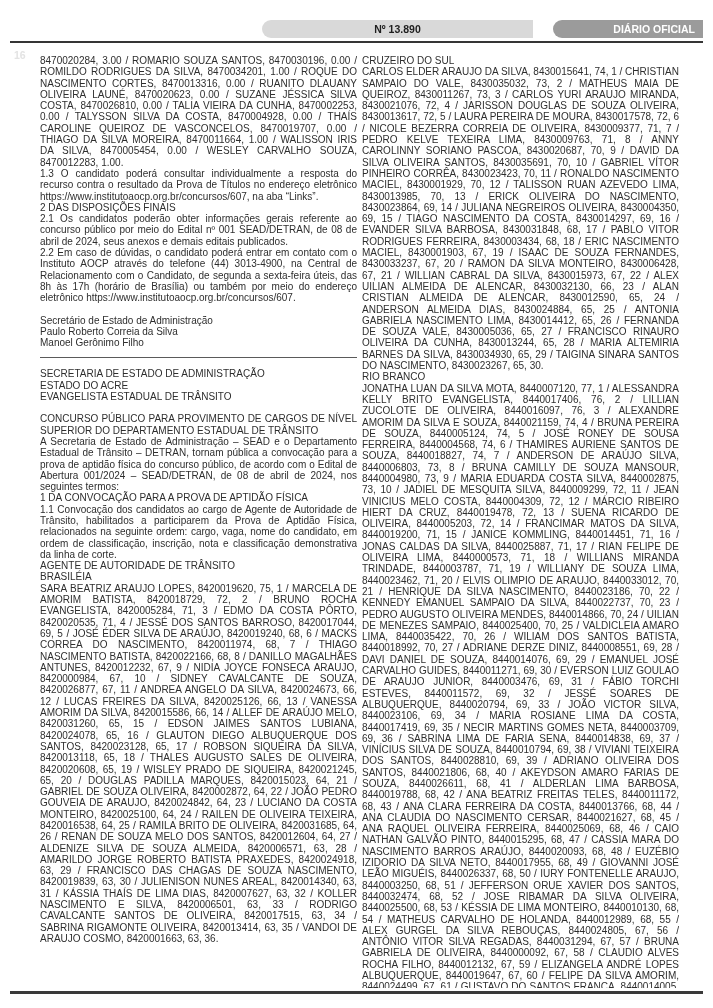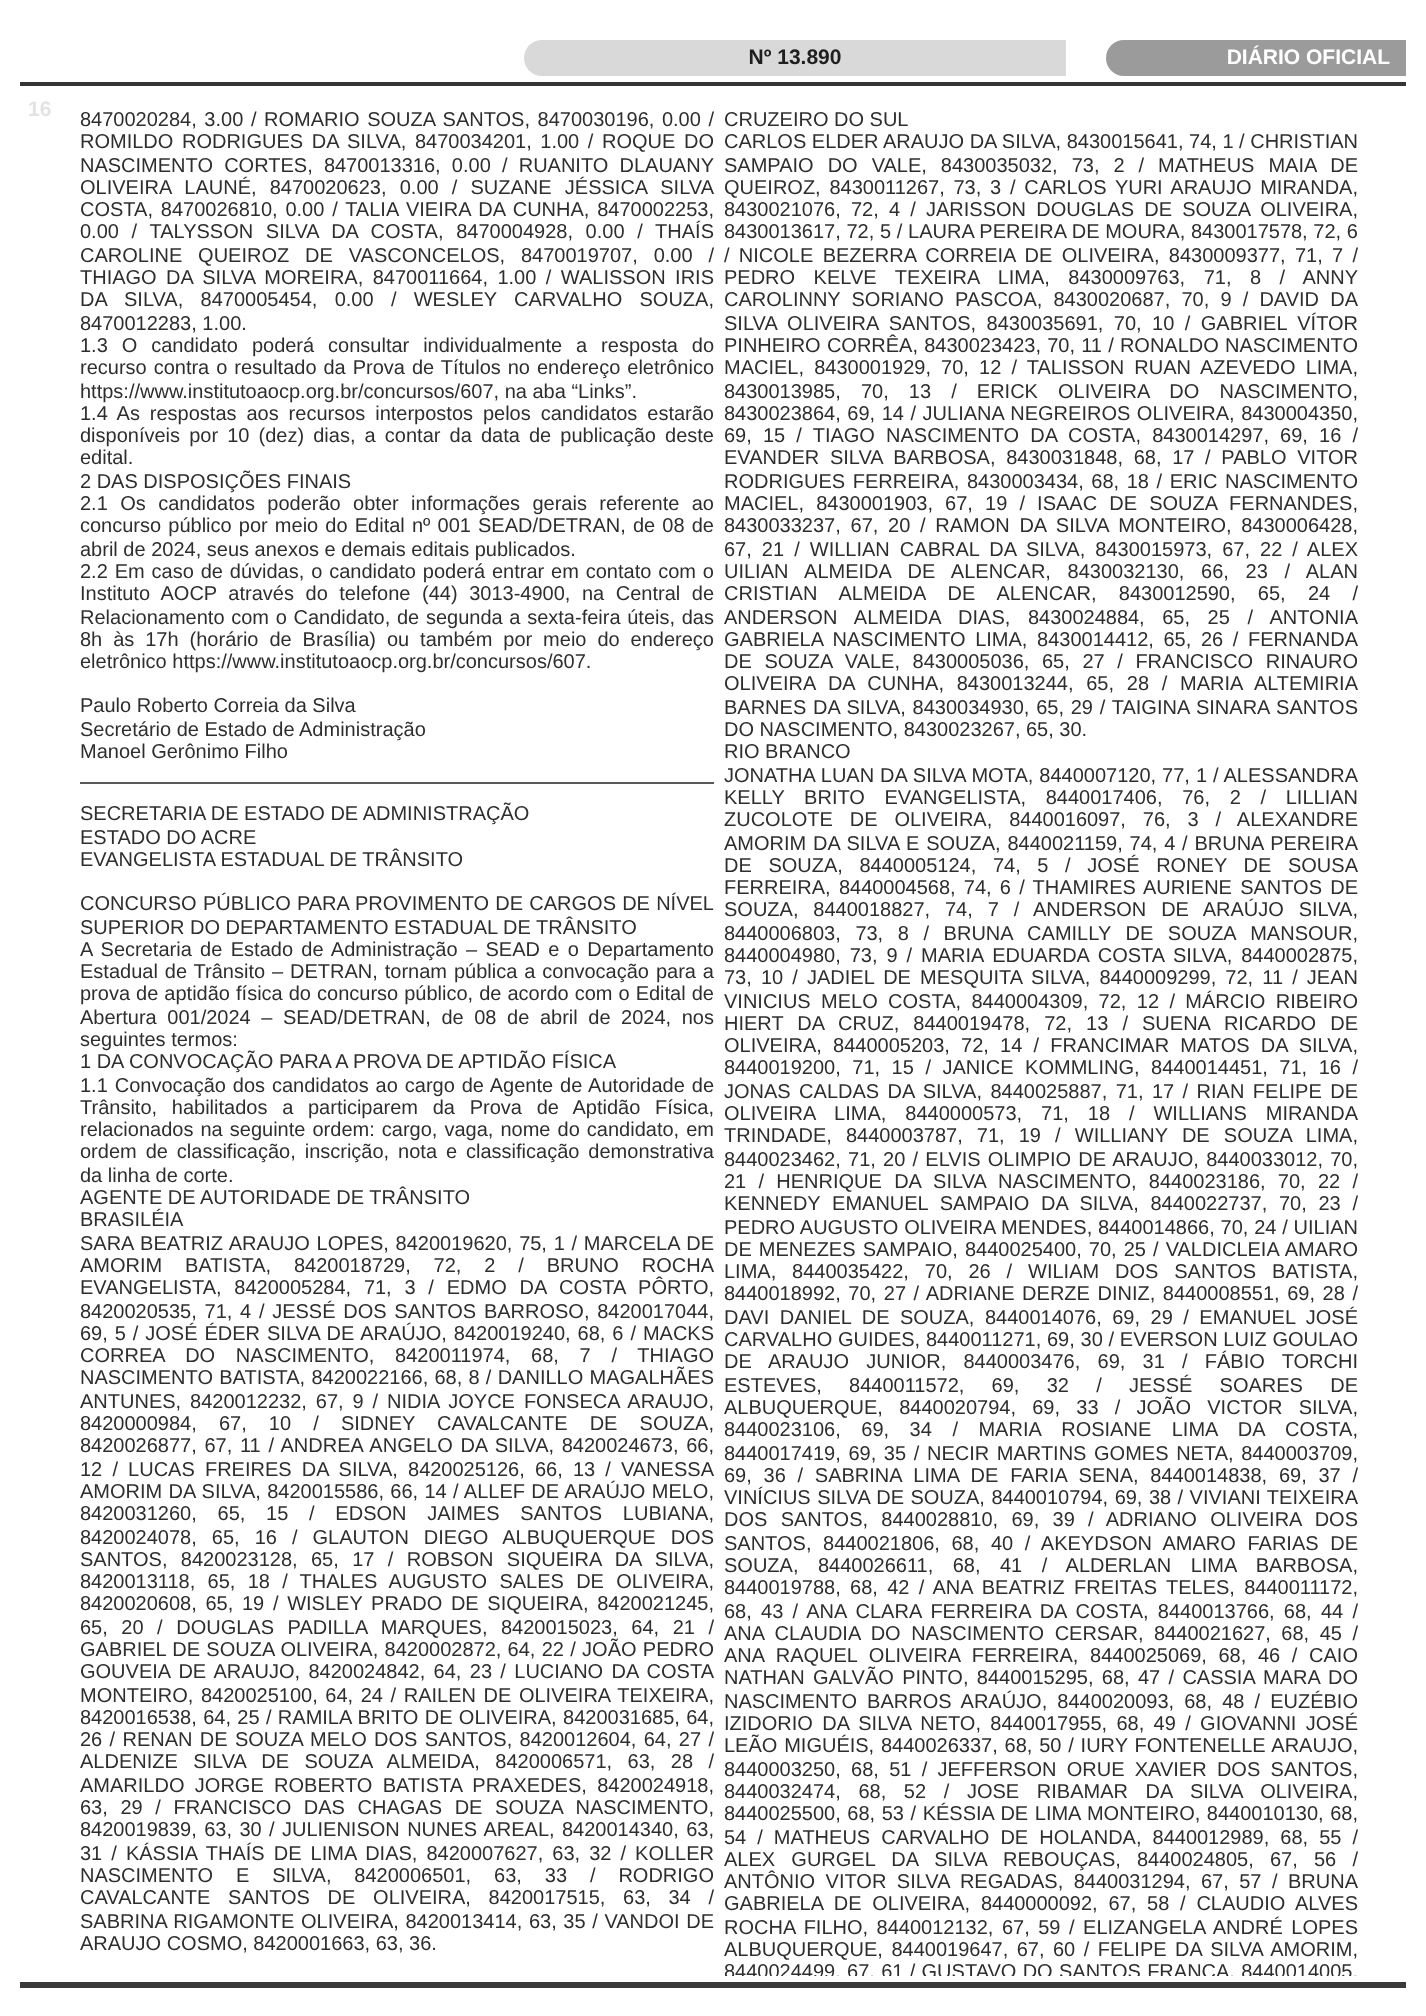--- a/index.html
+++ b/index.html
@@ -114,27 +114,26 @@
     </div>
     <div class="tab tab-right">
       <span>DIÁRIO OFICIAL</span>
     </div>
   </div>
   <div class="header-rule"></div>
 
   <div class="col col-left">
     <p>8470020284, 3.00 / ROMARIO SOUZA SANTOS, 8470030196, 0.00 / ROMILDO RODRIGUES DA SILVA, 8470034201, 1.00 / ROQUE DO NASCIMENTO CORTES, 8470013316, 0.00 / RUANITO DLAUANY OLIVEIRA LAUNÉ, 8470020623, 0.00 / SUZANE JÉSSICA SILVA COSTA, 8470026810, 0.00 / TALIA VIEIRA DA CUNHA, 8470002253, 0.00 / TALYSSON SILVA DA COSTA, 8470004928, 0.00 / THAÍS CAROLINE QUEIROZ DE VASCONCELOS, 8470019707, 0.00 / THIAGO DA SILVA MOREIRA, 8470011664, 1.00 / WALISSON IRIS DA SILVA, 8470005454, 0.00 / WESLEY CARVALHO SOUZA, 8470012283, 1.00.</p>
     <p>1.3 O candidato poderá consultar individualmente a resposta do recurso contra o resultado da Prova de Títulos no endereço eletrônico https://www.institutoaocp.org.br/concursos/607, na aba “Links”.</p>
-    <p>1.4 As respostas aos recursos interpostos pelos candidatos estarão disponíveis por 10 (dez) dias, a contar da data de publicação deste edital.</p>
     <p class="heading">2 DAS DISPOSIÇÕES FINAIS</p>
     <p>2.1 Os candidatos poderão obter informações gerais referente ao concurso público por meio do Edital nº 001 SEAD/DETRAN, de 08 de abril de 2024, seus anexos e demais editais publicados.</p>
     <p>2.2 Em caso de dúvidas, o candidato poderá entrar em contato com o Instituto AOCP através do telefone (44) 3013-4900, na Central de Relacionamento com o Candidato, de segunda a sexta-feira úteis, das 8h às 17h (horário de Brasília) ou também por meio do endereço eletrônico https://www.institutoaocp.org.br/concursos/607.</p>
     <div class="gap"></div>
+    <p class="heading">Secretário de Estado de Administração</p>
     <p class="heading">Paulo Roberto Correia da Silva</p>
-    <p class="heading">Secretário de Estado de Administração</p>
     <p class="heading">Manoel Gerônimo Filho</p>
     <hr class="sig-divider">
     <p class="heading">SECRETARIA DE ESTADO DE ADMINISTRAÇÃO</p>
     <p class="heading">ESTADO DO ACRE</p>
     <p class="heading">EVANGELISTA ESTADUAL DE TRÂNSITO</p>
     <div class="gap"></div>
     <p>CONCURSO PÚBLICO PARA PROVIMENTO DE CARGOS DE NÍVEL SUPERIOR DO DEPARTAMENTO ESTADUAL DE TRÂNSITO</p>
     <p>A Secretaria de Estado de Administração – SEAD e o Departamento Estadual de Trânsito – DETRAN, tornam pública a convocação para a prova de aptidão física do concurso público, de acordo com o Edital de Abertura 001/2024 – SEAD/DETRAN, de 08 de abril de 2024, nos seguintes termos:</p>
     <p class="heading">1 DA CONVOCAÇÃO PARA A PROVA DE APTIDÃO FÍSICA</p>
     <p>1.1 Convocação dos candidatos ao cargo de Agente de Autoridade de Trânsito, habilitados a participarem da Prova de Aptidão Física, relacionados na seguinte ordem: cargo, vaga, nome do candidato, em ordem de classificação, inscrição, nota e classificação demonstrativa da linha de corte.</p>

